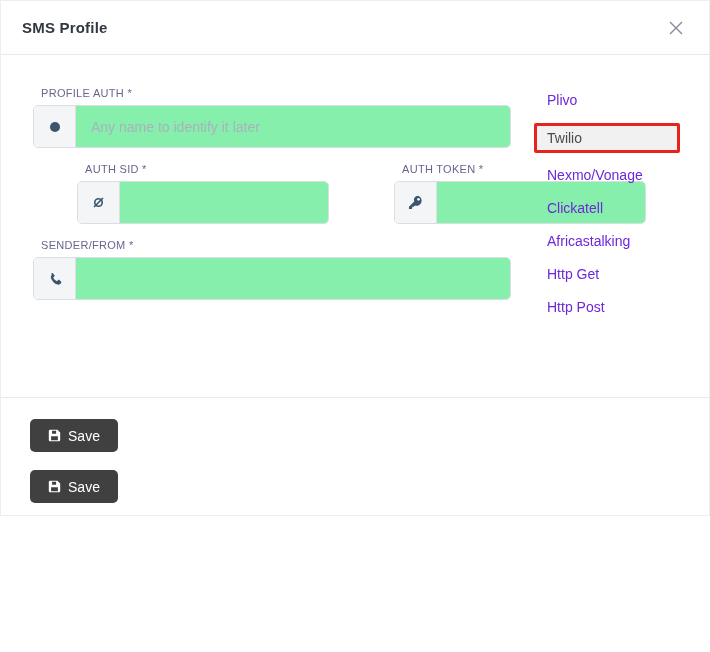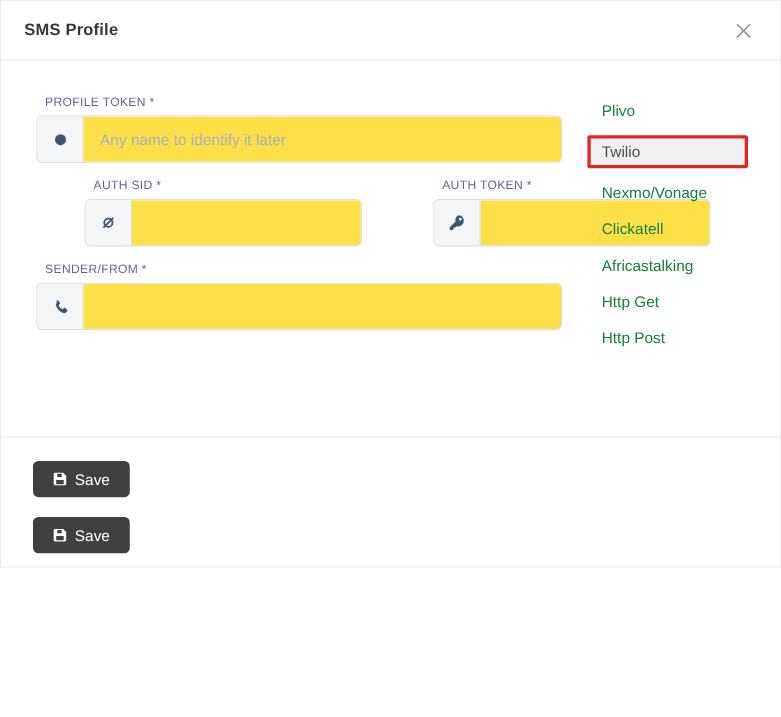--- a/index.html
+++ b/index.html
@@ -72,37 +72,37 @@
     display: flex; align-items: center; justify-content: center;
     flex: none;
   }
   .input-group input {
     flex: 1;
     border: none; outline: none;
     font-family: "Liberation Sans", sans-serif;
     font-size: 14px;
     color: #495057;
     padding: 0 12px 0 15px;
-    background: #fde047;
+    background: #86efac;
     min-width: 0;
   }
   .input-group input::placeholder { color: #a9b2bd; }
   .two-col { display: flex; gap: 21px; }
   .two-col .field { flex: 1; margin-bottom: 15px; padding-left: 44px; }
   
   .providers {
     position: absolute;
     left: 533px; top: 35px;
     width: 146px;
   }
   .provider-item {
     display: block;
     font-size: 14px;
     line-height: 20px;
-    color: #15803d;
+    color: #6d28d9;
     padding-left: 13px;
     margin-bottom: 13px;
     text-decoration: none;
     cursor: pointer;
   }
   .provider-item.selected {
     color: #4b4b4b;
     background: #f1f1f1;
     border: 3px solid #e8231d;
     border-radius: 2px;
@@ -149,21 +149,21 @@
         </svg>
       </span>
     </button>
   </div>
 
   <div class="modal-body">
 
     <div class="form-area">
 
       <div class="field">
-        <label class="field-label">PROFILE TOKEN *</label>
+        <label class="field-label">PROFILE AUTH *</label>
         <div class="input-group">
           <span class="input-addon">
             <svg class="icon-svg" width="14" height="14" viewBox="0 0 14 14">
               <circle cx="7" cy="7" r="5" fill="#3a566e"></circle>
             </svg>
           </span>
           <input type="text" placeholder="Any name to identify it later" style="">
         </div>
       </div>
 

